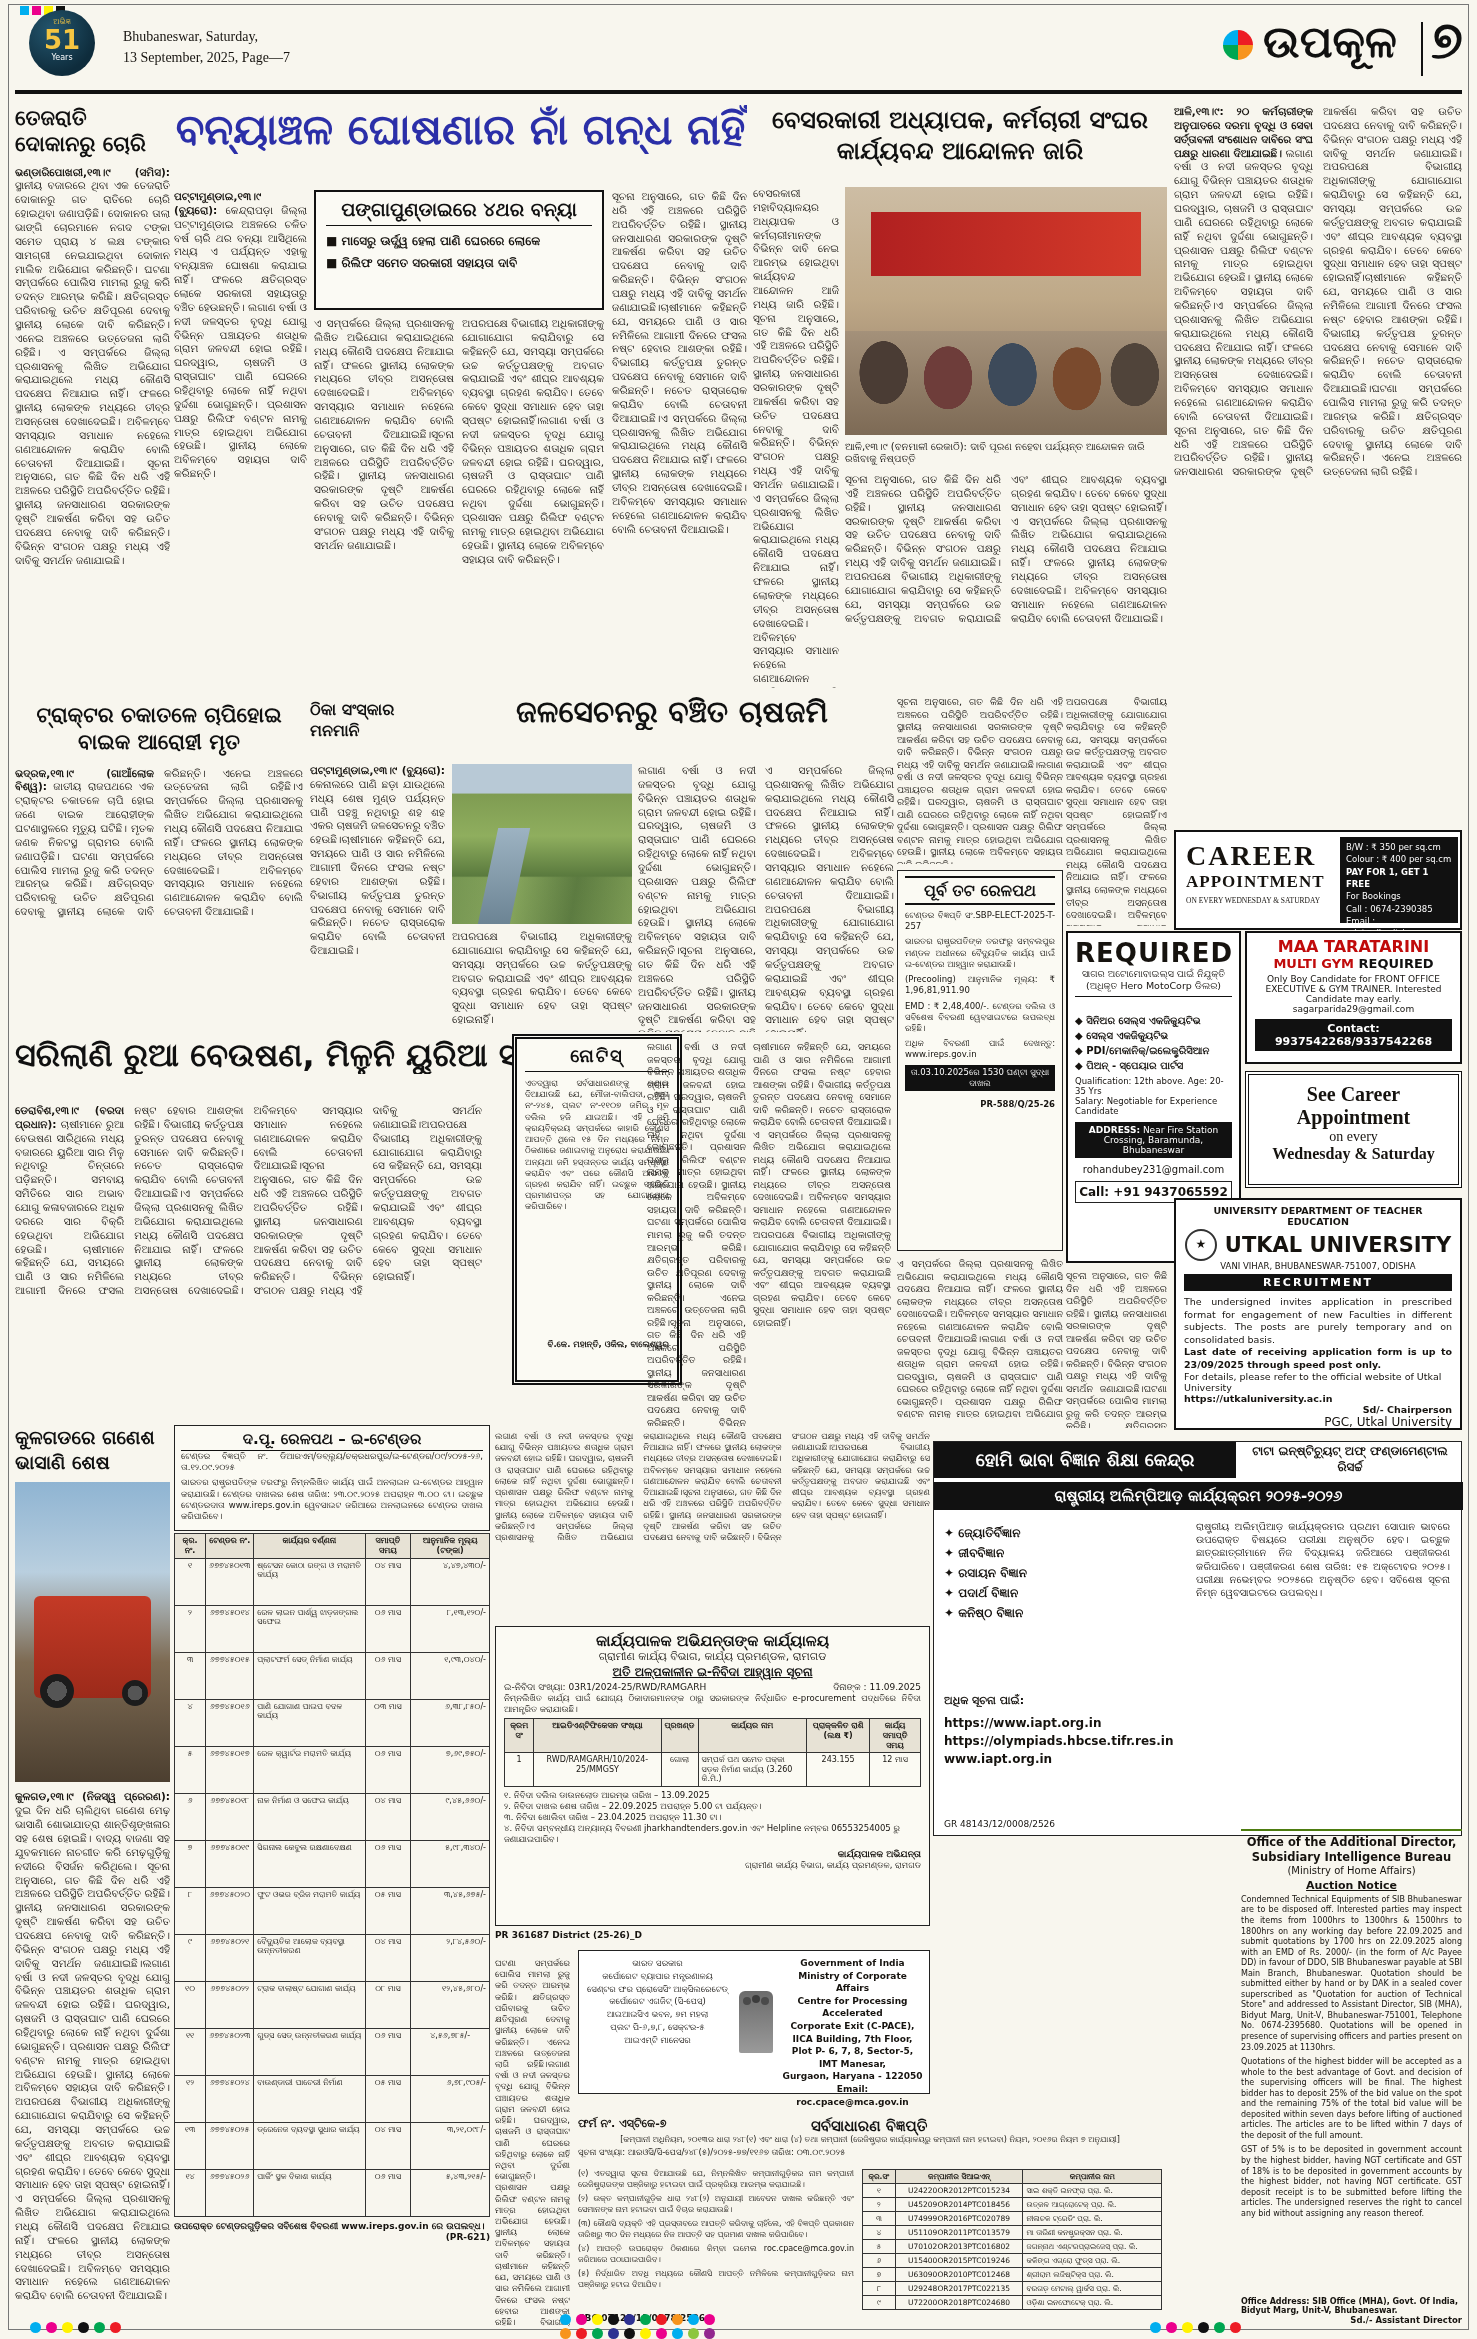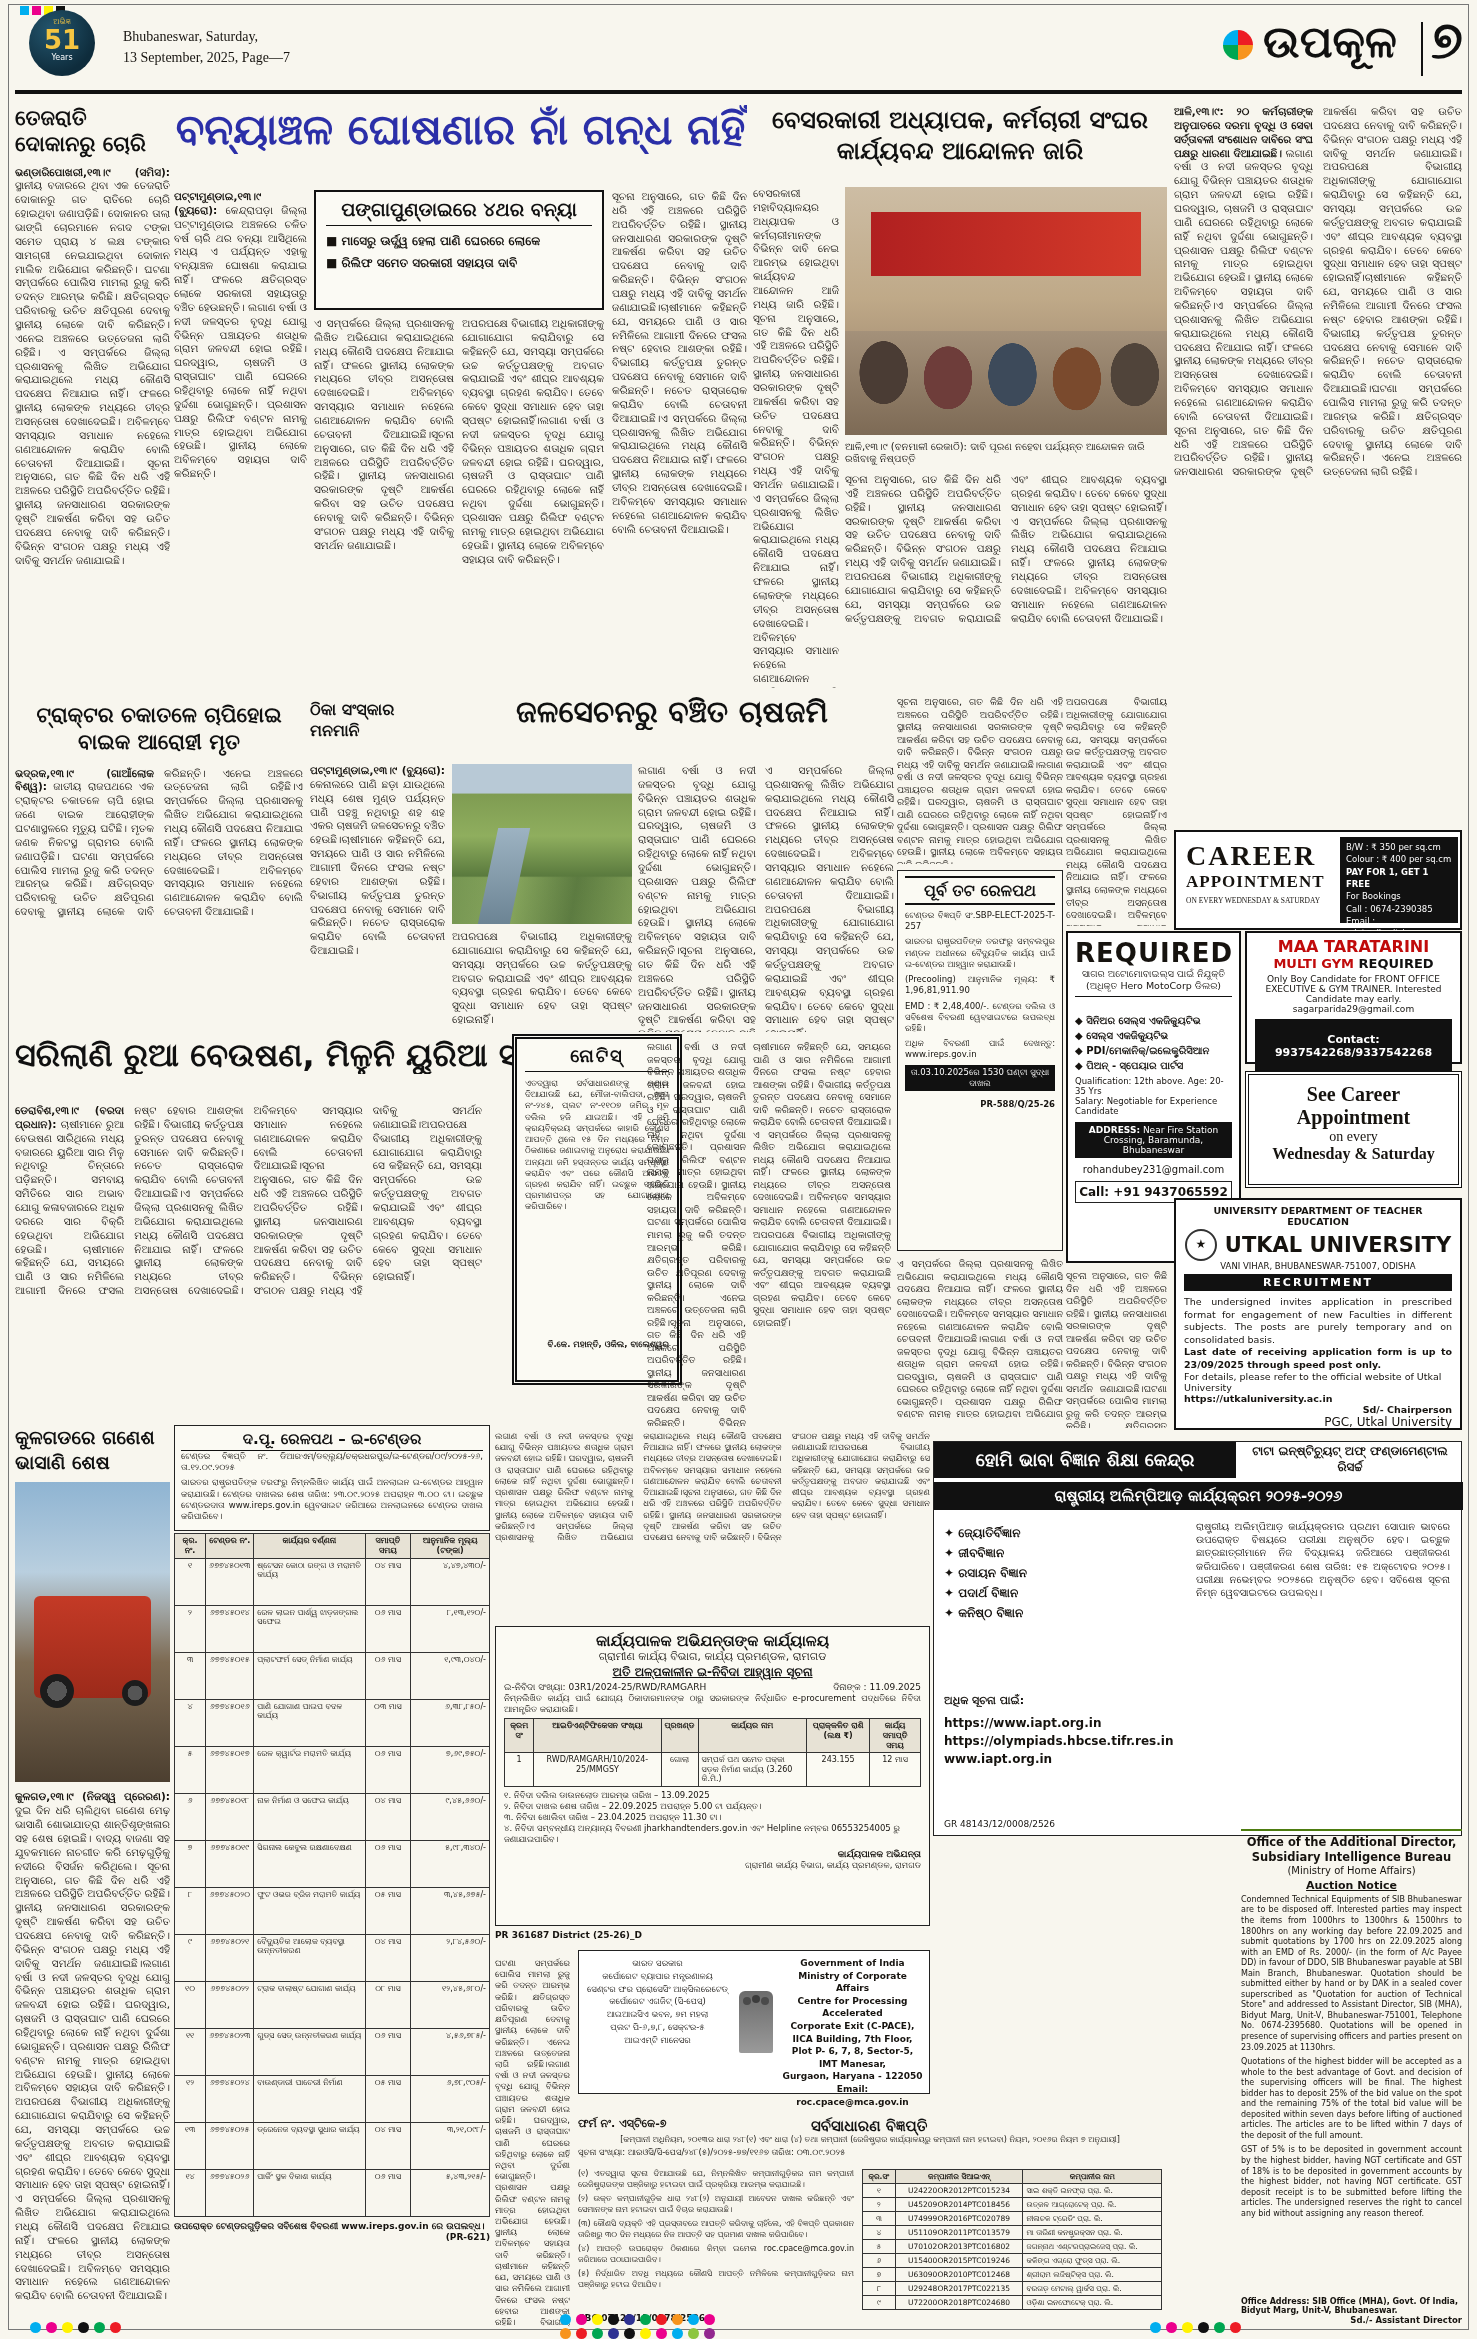--- a/index.html
+++ b/index.html
@@ -198,21 +198,21 @@
     </div>
     <div style="font-size:10px;text-align:center;margin-top:6px;">rohandubey231@gmail.com</div>
     <div class="box1" style="font-size:12px;font-weight:bold;text-align:center;margin-top:6px;padding:3px;">Call: +91 9437065592</div>
   </div>
 
   <div class="abs box" style="left:1245px;top:931px;width:217px;height:133px;background:#fff;padding:4px 8px;">
     <div style="font-size:16px;font-weight:bold;color:#c00b0b;text-align:center;">MAA TARATARINI</div>
     <div style="font-size:13px;font-weight:bold;color:#c00b0b;text-align:center;"><span>MULTI GYM</span> <span style="color:#111;">REQUIRED</span></div>
     <div style="font-size:9px;text-align:center;margin-top:3px;">Only Boy Candidate for FRONT OFFICE EXECUTIVE &amp; GYM TRAINER. Interested Candidate may early.</div>
     <div style="font-size:9px;text-align:center;">sagarparida29@gmail.com</div>
-    <div class="rev" style="font-size:11px;font-weight:bold;text-align:center;padding:14px;margin-top:5px;">Contact: 9937542268/9337542268</div>
+    <div class="rev" style="font-size:11px;font-weight:bold;text-align:center;padding:3px;margin-top:5px;">Contact: 9937542268/9337542268</div>
   </div>
 
   <div class="abs" style="left:1245px;top:1071px;width:217px;height:117px;border:4px double #111;background:#fff;text-align:center;padding-top:8px;">
     <div class="ser" style="font-size:20px;font-weight:bold;">See Career</div>
     <div class="ser" style="font-size:20px;font-weight:bold;">Appointment</div>
     <div class="ser" style="font-size:14px;">on every</div>
     <div class="ser" style="font-size:16px;font-weight:bold;">Wednesday &amp; Saturday</div>
   </div>
 
   <div class="abs" style="left:15px;top:1036px;width:620px;height:60px;">
@@ -374,21 +374,21 @@
             <td style="text-align:left;">ଟ୍ରାକ ବାଲାଷ୍ଟ ଯୋଗାଣ କାର୍ଯ୍ୟ</td>
             <td>୦୮ ମାସ</td>
             <td style="text-align:right;">୧୨,୪୫,୬୮୦/-</td>
           </tr>
 
           <tr>
             <td>୧୧</td>
             <td>୬୭୭୪୫୦୨୩</td>
             <td style="text-align:left;">ଗୁଡ୍ସ ସେଡ୍ ଉନ୍ନତୀକରଣ କାର୍ଯ୍ୟ</td>
             <td>୦୬ ମାସ</td>
-            <td style="text-align:right;">୪,୫୬,୭୮୫/-</td>
+            <td style="text-align:center;">୪,୫୬,୭୮୫/-</td>
           </tr>
 
           <tr>
             <td>୧୨</td>
             <td>୬୭୭୪୫୦୨୪</td>
             <td style="text-align:left;">ବାଉଣ୍ଡାରୀ ପାଚେରୀ ନିର୍ମାଣ</td>
             <td>୦୫ ମାସ</td>
             <td style="text-align:right;">୬,୭୮,୯୦୫/-</td>
           </tr>
 

